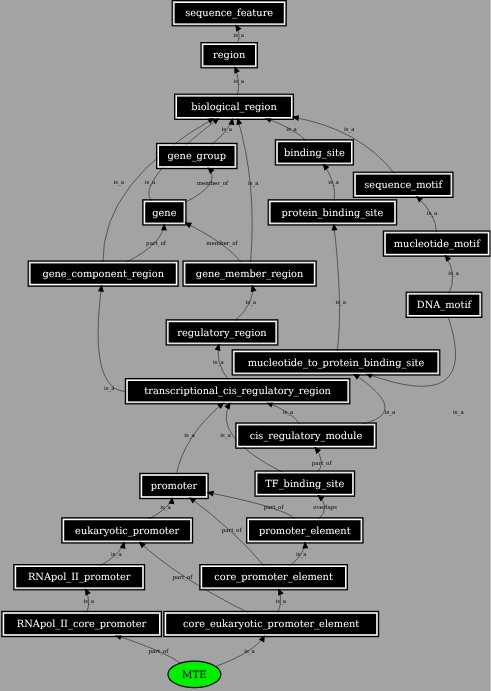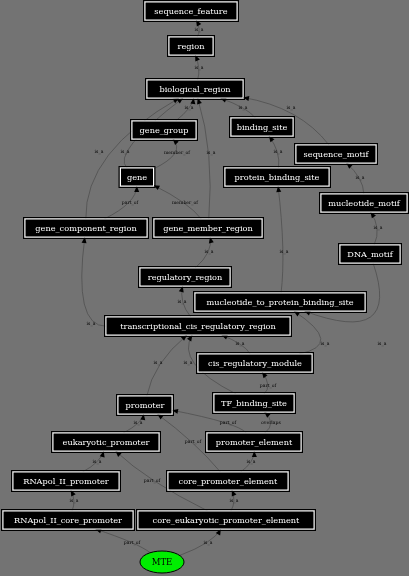--- a/index.html
+++ b/index.html
@@ -4,21 +4,21 @@
 <style>
   html, body {
     margin: 0;
     padding: 0;
     background: #ffffff;
   }
   #canvas-wrap {
     position: relative;
     width: 409px;
     height: 576px;
-    background: #737373;
+    background: #a3a3a3;
     overflow: hidden;
     font-family: "DejaVu Serif", serif;
   }
   svg#graph {
     position: absolute;
     left: 0;
     top: 0;
     width: 409px;
     height: 576px;
     display: block;

